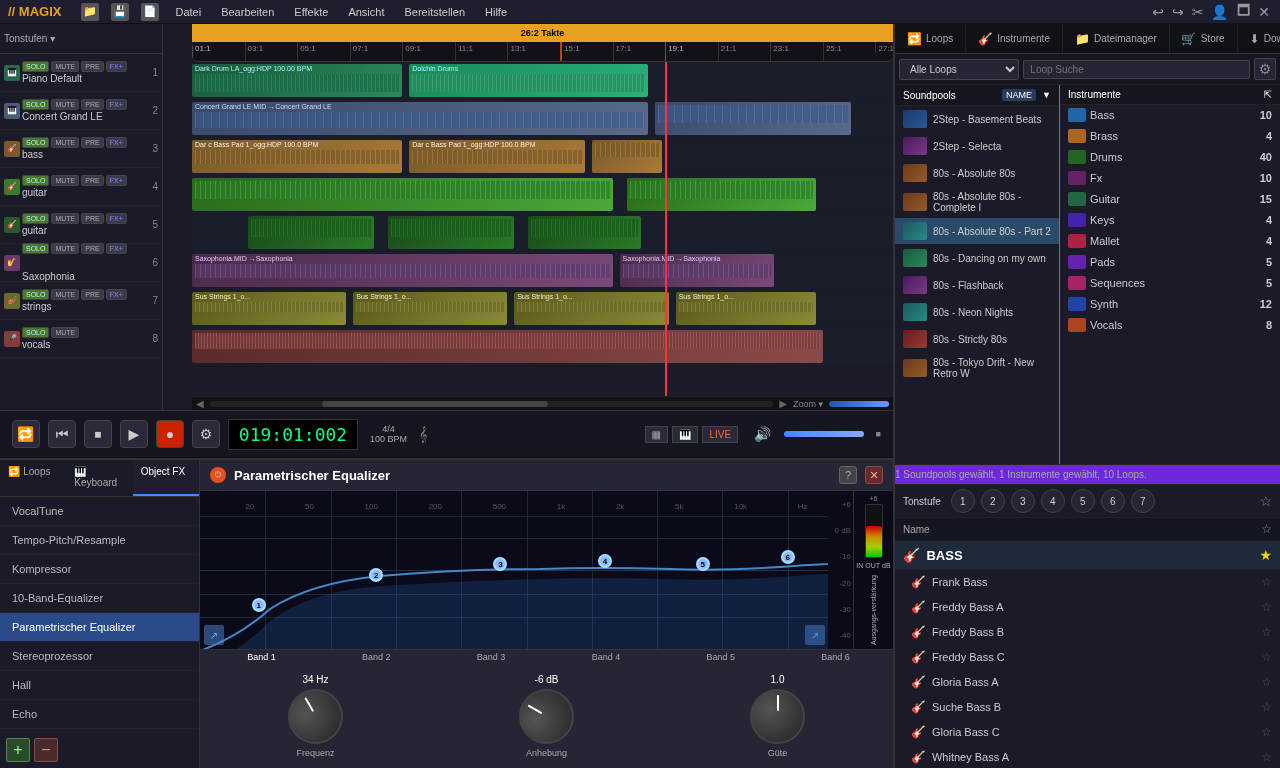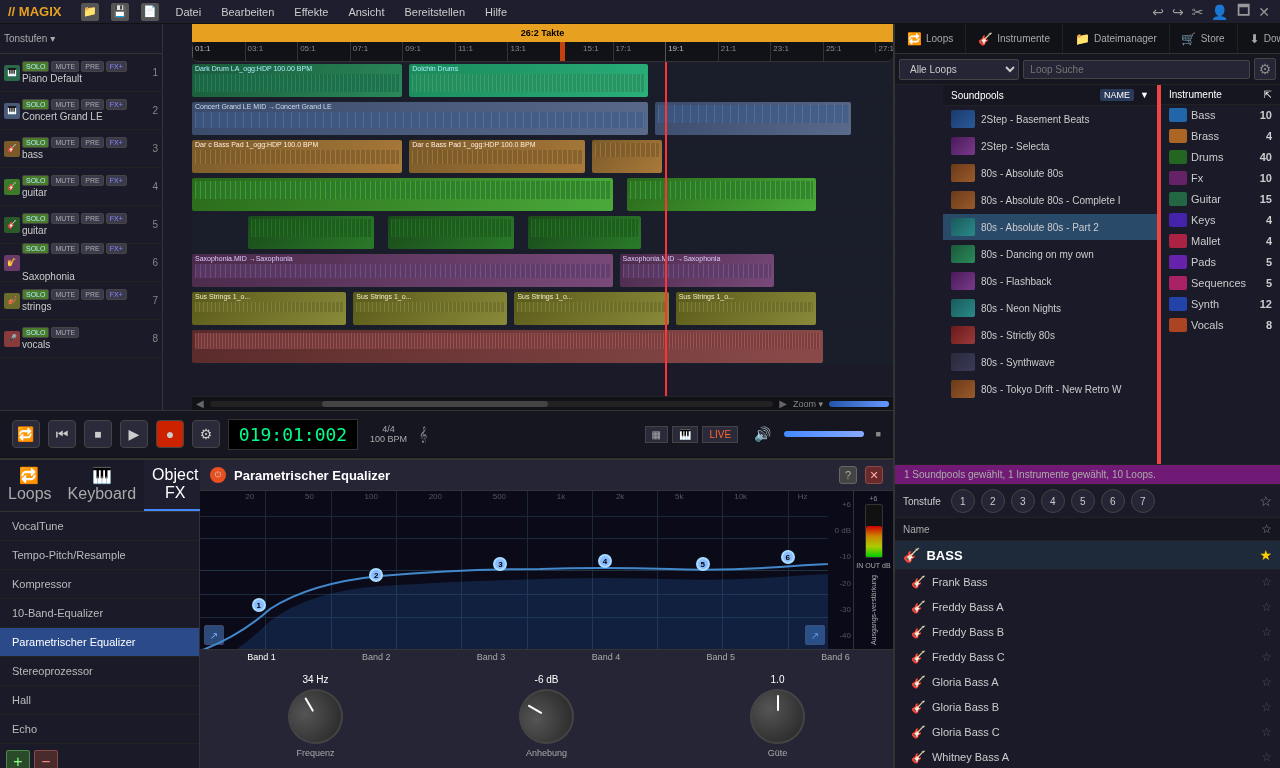--- a/index.html
+++ b/index.html
@@ -59,21 +59,21 @@
     .clip-sax { background: linear-gradient(135deg, #4a2a4a, #7a4a7a); }
     .clip-strings { background: linear-gradient(135deg, #4a4a1a, #7a7a2a); }
     .clip-vocals { background: linear-gradient(135deg, #4a2a2a, #8a4a4a); }
 
     
     #bottom-panel { height: 310px; display: flex; background: #161620; border-top: 2px solid #333; }
 
     
     #effects-list { width: 200px; background: #1a1a28; border-right: 1px solid #333; display: flex; flex-direction: column; }
     #effects-tabs { display: flex; border-bottom: 1px solid #333; }
-    .eff-tab { flex: 1; padding: 6px 8px; font-size: 16px; color: #aaa; cursor: pointer; text-align: center; border-bottom: 2px solid transparent; }
+    .eff-tab { flex: 1; padding: 6px 8px; font-size: 10px; color: #aaa; cursor: pointer; border-bottom: 2px solid transparent; }
     .eff-tab.active { color: #fff; border-bottom: 2px solid #4488ff; background: #1e1e2e; }
     .eff-item { padding: 8px 12px; font-size: 11px; color: #bbb; cursor: pointer; border-bottom: 1px solid #222; }
     .eff-item.active { background: #2a4a8a; color: #fff; }
     #effects-list .add-remove { display: flex; gap: 4px; padding: 6px; margin-top: auto; }
     .add-btn { width: 24px; height: 24px; background: #2a4a2a; border: 1px solid #4a8a4a; color: #8f8; font-size: 16px; display: flex; align-items: center; justify-content: center; cursor: pointer; border-radius: 2px; }
     .rem-btn { width: 24px; height: 24px; background: #4a2a2a; border: 1px solid #8a4a4a; color: #f88; font-size: 16px; display: flex; align-items: center; justify-content: center; cursor: pointer; border-radius: 2px; }
 
     
     #eq-panel { flex: 1; background: #1e1e2e; padding: 0; position: relative; display: flex; flex-direction: column; }
     #eq-header { display: flex; align-items: center; padding: 6px 10px; background: #252535; border-bottom: 1px solid #333; gap: 8px; }
@@ -104,21 +104,21 @@
 
     
     #loops-section { display: flex; flex-direction: column; height: 410px; }
     #loops-filter-bar { display: flex; gap: 4px; padding: 4px; background: #161620; border-bottom: 1px solid #222; align-items: center; }
     .loop-dropdown { background: #252535; border: 1px solid #444; color: #ccc; font-size: 10px; padding: 3px 6px; border-radius: 2px; flex: 1; }
     .loop-search { background: #252535; border: 1px solid #444; color: #ccc; font-size: 10px; padding: 3px 6px; border-radius: 2px; flex: 2; }
     .settings-btn { width: 22px; height: 22px; background: #252535; border: 1px solid #444; color: #888; font-size: 14px; display: flex; align-items: center; justify-content: center; cursor: pointer; border-radius: 2px; }
 
     
     #soundpools-instrumente { display: flex; flex: 1; }
-    #soundpools { width: 218px; border-right: 4px solid #ef4444; overflow-y: auto; margin-left: 48px; }
+    #soundpools { width: 165px; border-right: 1px solid #ef4444; overflow-y: auto; }
     #soundpools-header { display: flex; align-items: center; padding: 4px 8px; background: #161620; border-bottom: 1px solid #222; font-size: 10px; color: #fff; gap: 4px; }
     .soundpool-item { display: flex; align-items: center; gap: 6px; padding: 4px 8px; border-bottom: 1px solid #1a1a28; cursor: pointer; font-size: 10px; }
     .soundpool-item.active { background: #2a4a6a; }
     .soundpool-thumb { width: 24px; height: 18px; border-radius: 2px; flex-shrink: 0; }
     .sp-blue { background: linear-gradient(135deg, #1a3a6a, #2a5a9a); }
     .sp-purple { background: linear-gradient(135deg, #4a1a5a, #7a3a8a); }
     .sp-orange { background: linear-gradient(135deg, #6a3a1a, #9a5a2a); }
     .sp-green { background: linear-gradient(135deg, #1a5a3a, #2a8a5a); }
     .sp-teal { background: linear-gradient(135deg, #1a5a5a, #2a8a8a); }
     .sp-red { background: linear-gradient(135deg, #6a1a1a, #9a3a3a); }
@@ -134,21 +134,21 @@
     .ic-drums { background: #226622; }
     .ic-fx { background: #662266; }
     .ic-guitar { background: #226644; }
     .ic-keys { background: #4422aa; }
     .ic-mallet { background: #aa2244; }
     .ic-pads { background: #6622aa; }
     .ic-sequences { background: #aa2266; }
     .ic-synth { background: #2244aa; }
     .ic-vocals { background: #aa4422; }
 
-    #status-bar { padding: 4px 9px; background: #701a75; font-size: 10px; color: #aaa; border-top: 1px solid #222; border-bottom: 1px solid #222; }
+    #status-bar { padding: 4px 0; background: #6d28d9; font-size: 10px; color: #aaa; border-top: 1px solid #222; border-bottom: 1px solid #222; }
 
     
     #tonstufe-section { flex: 1; overflow-y: auto; }
     #tonstufe-header { display: flex; align-items: center; padding: 4px 8px; background: #1a1a28; border-bottom: 1px solid #222; gap: 6px; }
     .tonstufe-label { font-size: 10px; color: #ccc; margin-right: 4px; }
     .tonstufe-btn { width: 24px; height: 24px; background: #252535; border: 1px solid #444; border-radius: 50%; display: flex; align-items: center; justify-content: center; font-size: 10px; color: #ccc; cursor: pointer; }
     .star-btn { margin-left: auto; color: #888; font-size: 14px; cursor: pointer; }
 
     #bass-header { display: flex; align-items: center; padding: 6px 8px; background: #1e2a3a; border-bottom: 1px solid #222; }
     .bass-icon { color: #6699ff; font-size: 14px; margin-right: 6px; }
@@ -337,21 +337,21 @@
 
         <div id="timeline-ruler" style="position:relative;height:20px;background:#111118;border-bottom:1px solid #333;overflow:hidden;">
           <div id="timeline-ruler-inner" style="position:relative;width:100%;height:100%;">
             <div class="ruler-tick major" style="left:0%;font-size:8px;color:#bbb;position:absolute;top:0;bottom:0;border-left:1px solid #555;padding-left:2px;padding-top:2px;">01:1</div>
             <div class="ruler-tick" style="left:7.5%;font-size:8px;color:#888;position:absolute;top:0;bottom:0;border-left:1px solid #333;padding-left:2px;padding-top:2px;">03:1</div>
             <div class="ruler-tick" style="left:15%;font-size:8px;color:#888;position:absolute;top:0;bottom:0;border-left:1px solid #333;padding-left:2px;padding-top:2px;">05:1</div>
             <div class="ruler-tick" style="left:22.5%;font-size:8px;color:#888;position:absolute;top:0;bottom:0;border-left:1px solid #333;padding-left:2px;padding-top:2px;">07:1</div>
             <div class="ruler-tick" style="left:30%;font-size:8px;color:#888;position:absolute;top:0;bottom:0;border-left:1px solid #333;padding-left:2px;padding-top:2px;">09:1</div>
             <div class="ruler-tick" style="left:37.5%;font-size:8px;color:#888;position:absolute;top:0;bottom:0;border-left:1px solid #333;padding-left:2px;padding-top:2px;">11:1</div>
             <div class="ruler-tick" style="left:45%;font-size:8px;color:#888;position:absolute;top:0;bottom:0;border-left:1px solid #333;padding-left:2px;padding-top:2px;">13:1</div>
-            <div class="ruler-tick" style="left:52.5%;font-size:8px;color:#888;position:absolute;top:0;bottom:0;border-left:5px solid #c2410c;padding-left:18px;padding-top:2px;">15:1</div>
+            <div class="ruler-tick" style="left:52.5%;font-size:8px;color:#888;position:absolute;top:0;bottom:0;border-left:2px solid #c2410c;padding-left:2px;padding-top:2px;">15:1</div>
             <div class="ruler-tick" style="left:60%;font-size:8px;color:#888;position:absolute;top:0;bottom:0;border-left:1px solid #333;padding-left:2px;padding-top:2px;">17:1</div>
             <div class="ruler-tick major" style="left:67.5%;font-size:8px;color:#bbb;position:absolute;top:0;bottom:0;border-left:1px solid #555;padding-left:2px;padding-top:2px;">19:1</div>
             <div class="ruler-tick" style="left:75%;font-size:8px;color:#888;position:absolute;top:0;bottom:0;border-left:1px solid #333;padding-left:2px;padding-top:2px;">21:1</div>
             <div class="ruler-tick" style="left:82.5%;font-size:8px;color:#888;position:absolute;top:0;bottom:0;border-left:1px solid #333;padding-left:2px;padding-top:2px;">23:1</div>
             <div class="ruler-tick" style="left:90%;font-size:8px;color:#888;position:absolute;top:0;bottom:0;border-left:1px solid #333;padding-left:2px;padding-top:2px;">25:1</div>
             <div class="ruler-tick" style="left:97.5%;font-size:8px;color:#888;position:absolute;top:0;bottom:8px;border-left:1px solid #333;padding-left:2px;padding-top:2px;">27:1</div>
           </div>
         </div>
 
         <div style="flex:1;position:relative;overflow:hidden;">
@@ -521,21 +521,21 @@
         <div id="eq-header">
           <div class="eq-power">⏻</div>
           <span class="eq-title">Parametrischer Equalizer</span>
           <div class="eq-help">?</div>
           <div class="eq-close">✕</div>
         </div>
 
         <div id="eq-canvas-area">
           <div id="eq-graph">
 
-            <div style="position:absolute;top:1px;left:0;right:0;display:flex;justify-content:space-around;font-size:8px;color:#556;z-index:2;padding:0 20px;align-items:center;">
+            <div style="position:absolute;top:11px;left:0;right:0;display:flex;justify-content:space-around;font-size:8px;color:#556;z-index:2;padding:0 20px;align-items:center;">
               <span>20</span>
                 <span>50</span>
                 <span>100</span>
                 <span>200</span>
                 <span>500</span>
                 <span>1k</span>
                 <span>2k</span>
                 <span>5k</span>
                 <span>10k</span>
                 <span>Hz</span>
@@ -717,24 +717,20 @@
             <div class="soundpool-thumb sp-purple"></div>
             <span>80s - Flashback</span>
           </div>
           <div class="soundpool-item">
             <div class="soundpool-thumb sp-teal"></div>
             <span>80s - Neon Nights</span>
           </div>
           <div class="soundpool-item">
             <div class="soundpool-thumb sp-red"></div>
             <span>80s - Strictly 80s</span>
-          </div>
-          <div class="soundpool-item">
-            <div class="soundpool-thumb sp-dark"></div>
-            <span>80s - Synthwave</span>
           </div>
           <div class="soundpool-item">
             <div class="soundpool-thumb sp-orange"></div>
             <span>80s - Tokyo Drift - New Retro W</span>
           </div>
         </div>
 
         <div id="instrumente">
           <div id="instrumente-header">
             <span>Instrumente</span>
@@ -847,21 +843,21 @@
         <span>Freddy Bass C</span>
         <span class="bi-star">☆</span>
       </div>
       <div class="bass-item">
         <span class="bi-icon">🎸</span>
         <span>Gloria Bass A</span>
         <span class="bi-star">☆</span>
       </div>
       <div class="bass-item">
         <span class="bi-icon">🎸</span>
-        <span>Gloria Bass B</span>
+        <span>Suche Bass B</span>
         <span class="bi-star">☆</span>
       </div>
       <div class="bass-item">
         <span class="bi-icon">🎸</span>
         <span>Gloria Bass C</span>
         <span class="bi-star">☆</span>
       </div>
       <div class="bass-item">
         <span class="bi-icon">🎸</span>
         <span>Whitney Bass A</span>

